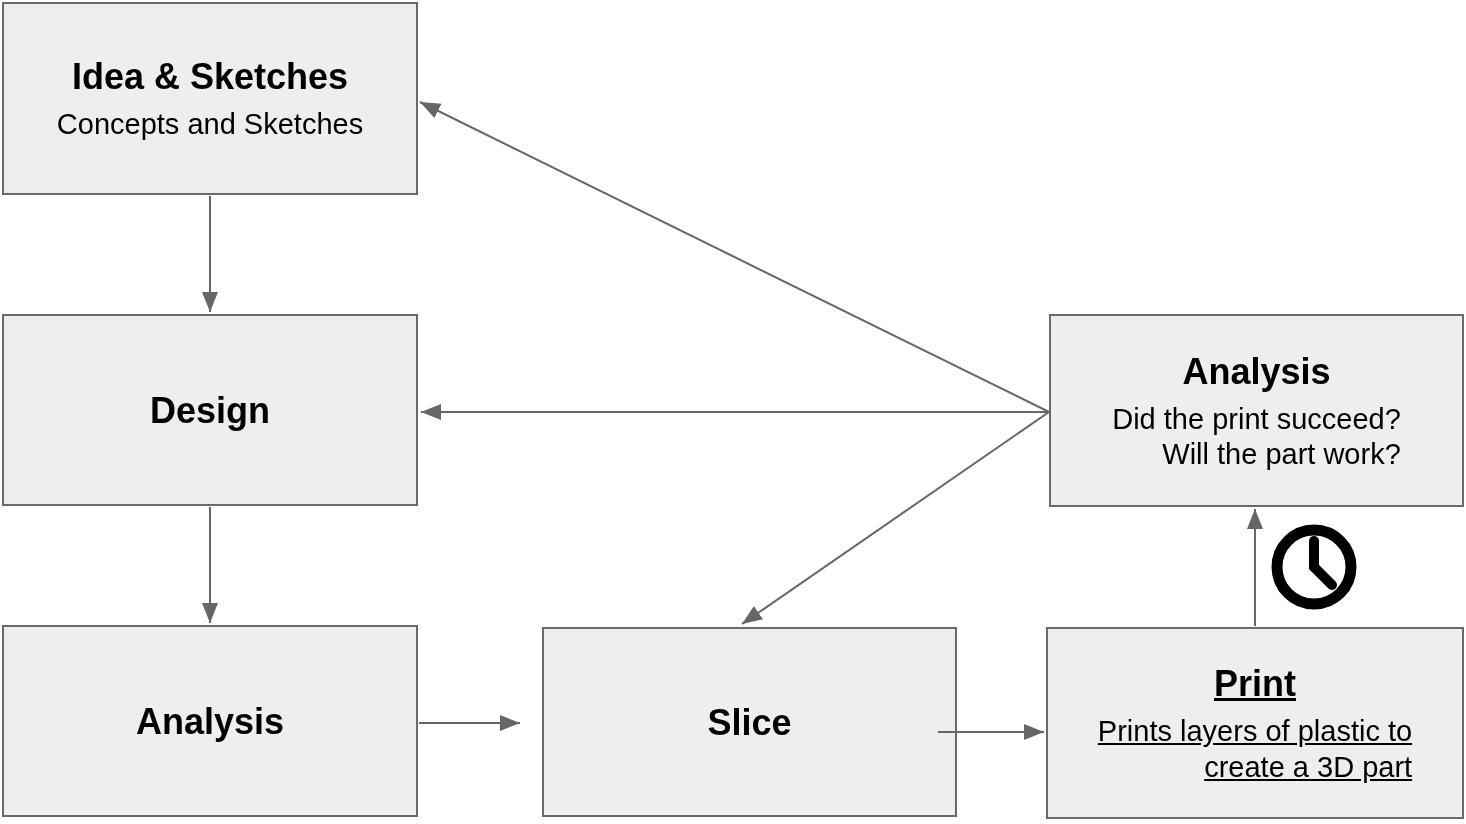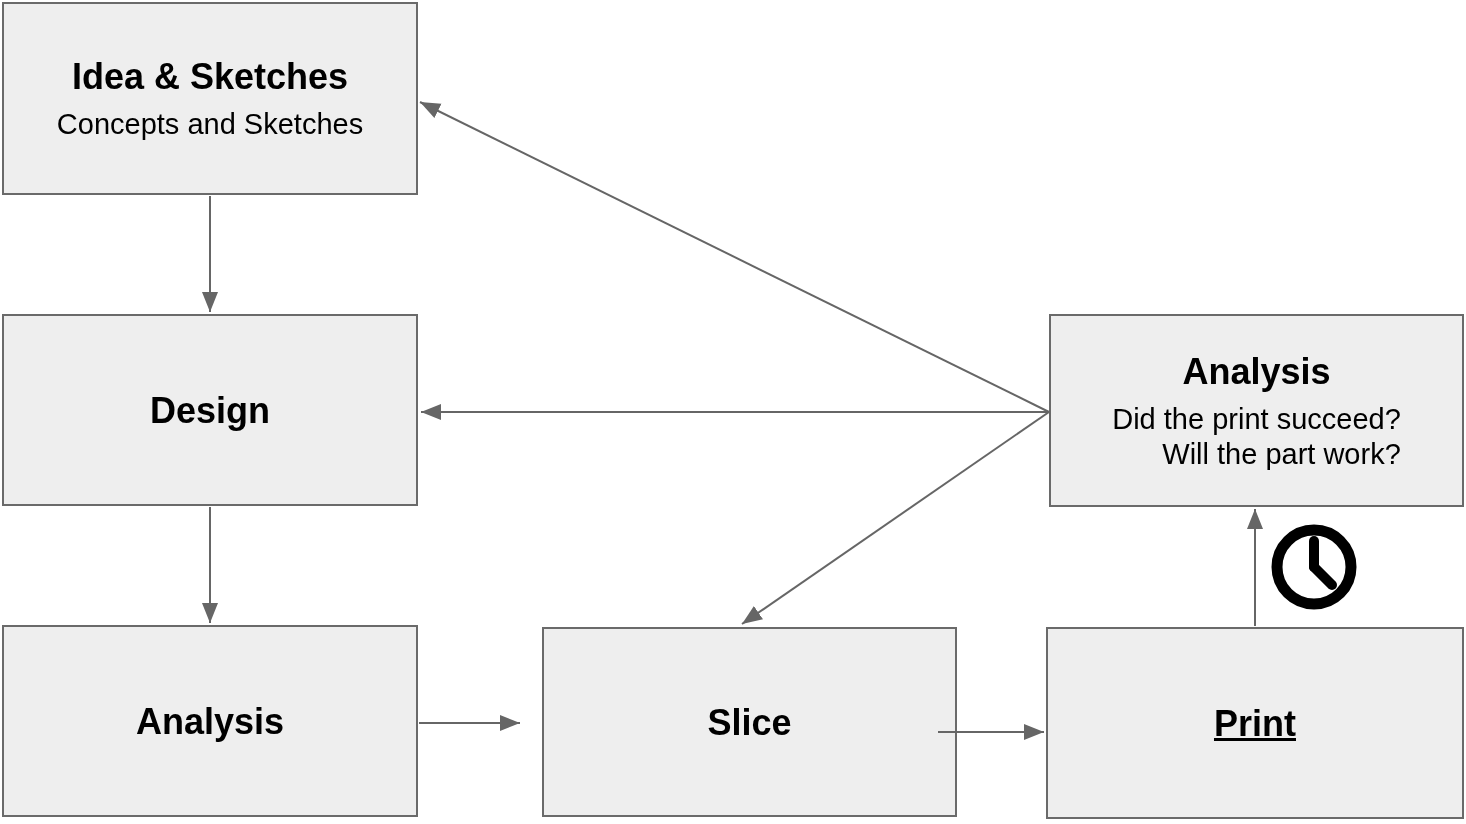--- a/index.html
+++ b/index.html
@@ -71,20 +71,22 @@
   <div class="node" id="node-analysis-will">
     <div class="title">Analysis</div>
   </div>
 
   <div class="node" id="node-slice">
     <div class="title">Slice</div>
   </div>
 
   <div class="node" id="node-print">
     <div class="title">Print</div>
+    <div class="subtitle">Prints layers of plastic to
+create a 3D part</div>
   </div>
 
   <div class="node" id="node-analysis-did">
     <div class="title">Analysis</div>
     <div class="subtitle">Did the print succeed?
 Will the part work?</div>
   </div>
 
   <svg class="overlay" viewBox="0 0 1466 824" xmlns="http://www.w3.org/2000/svg">
     <defs>

